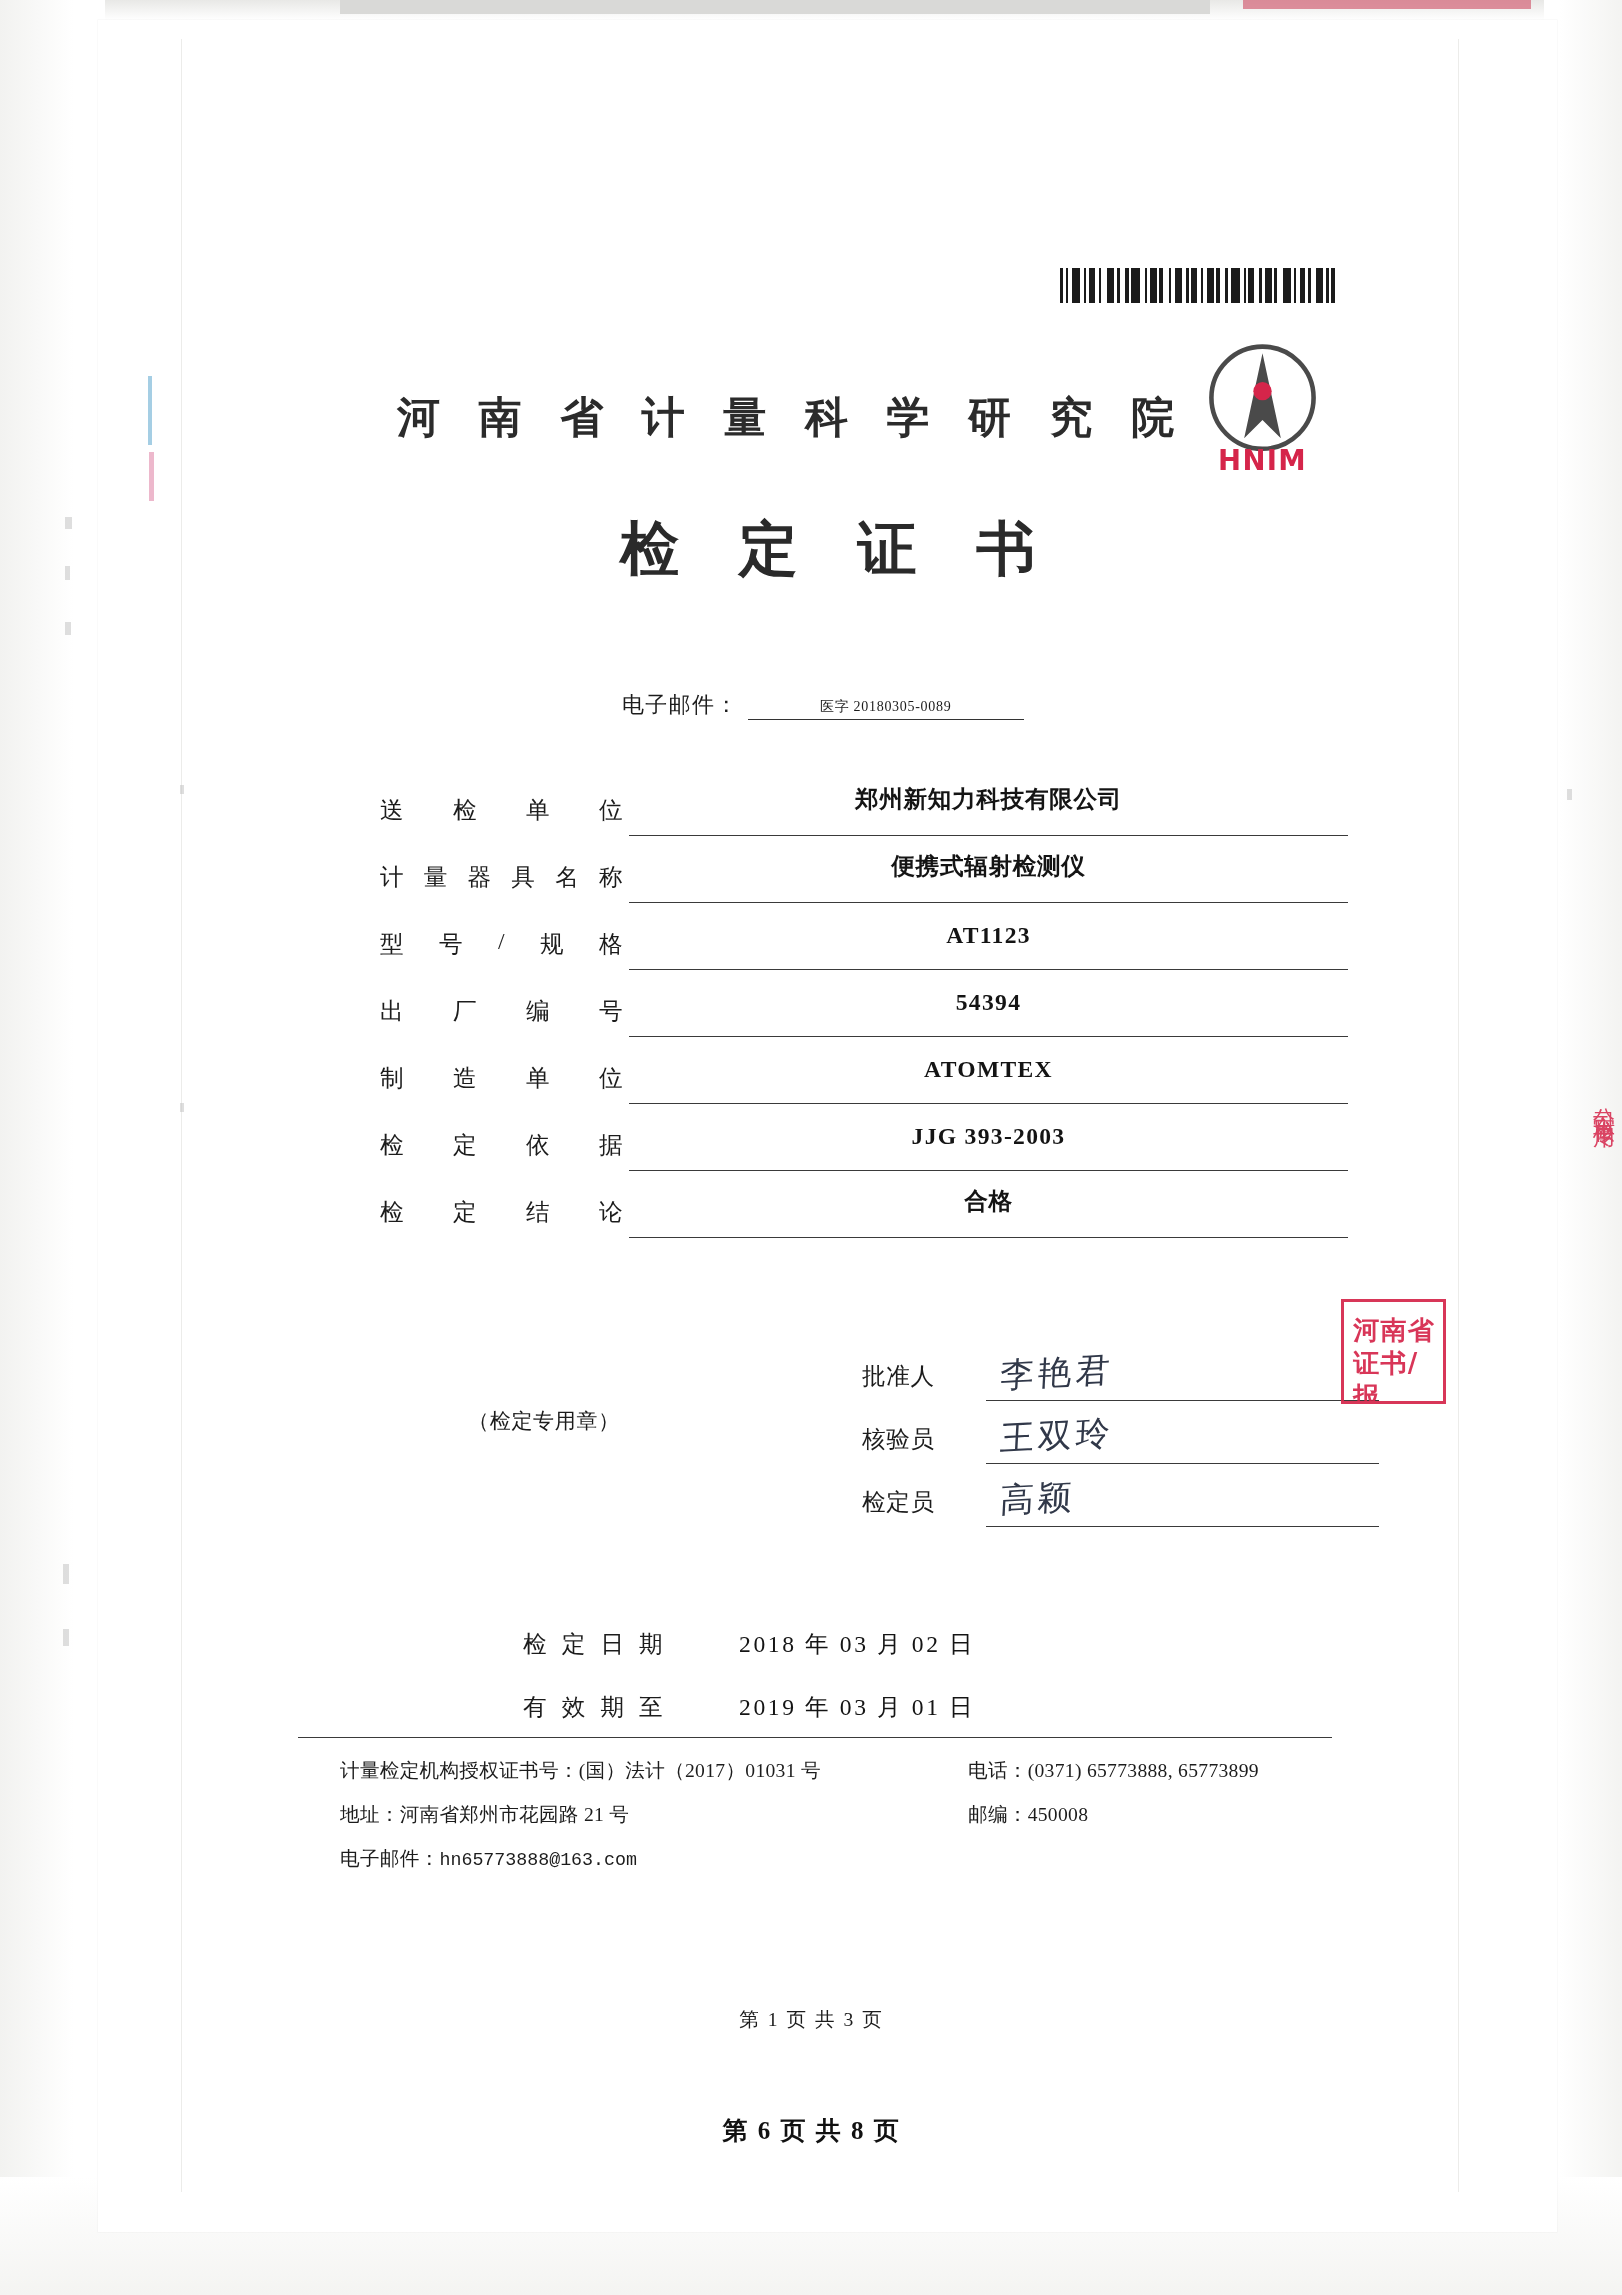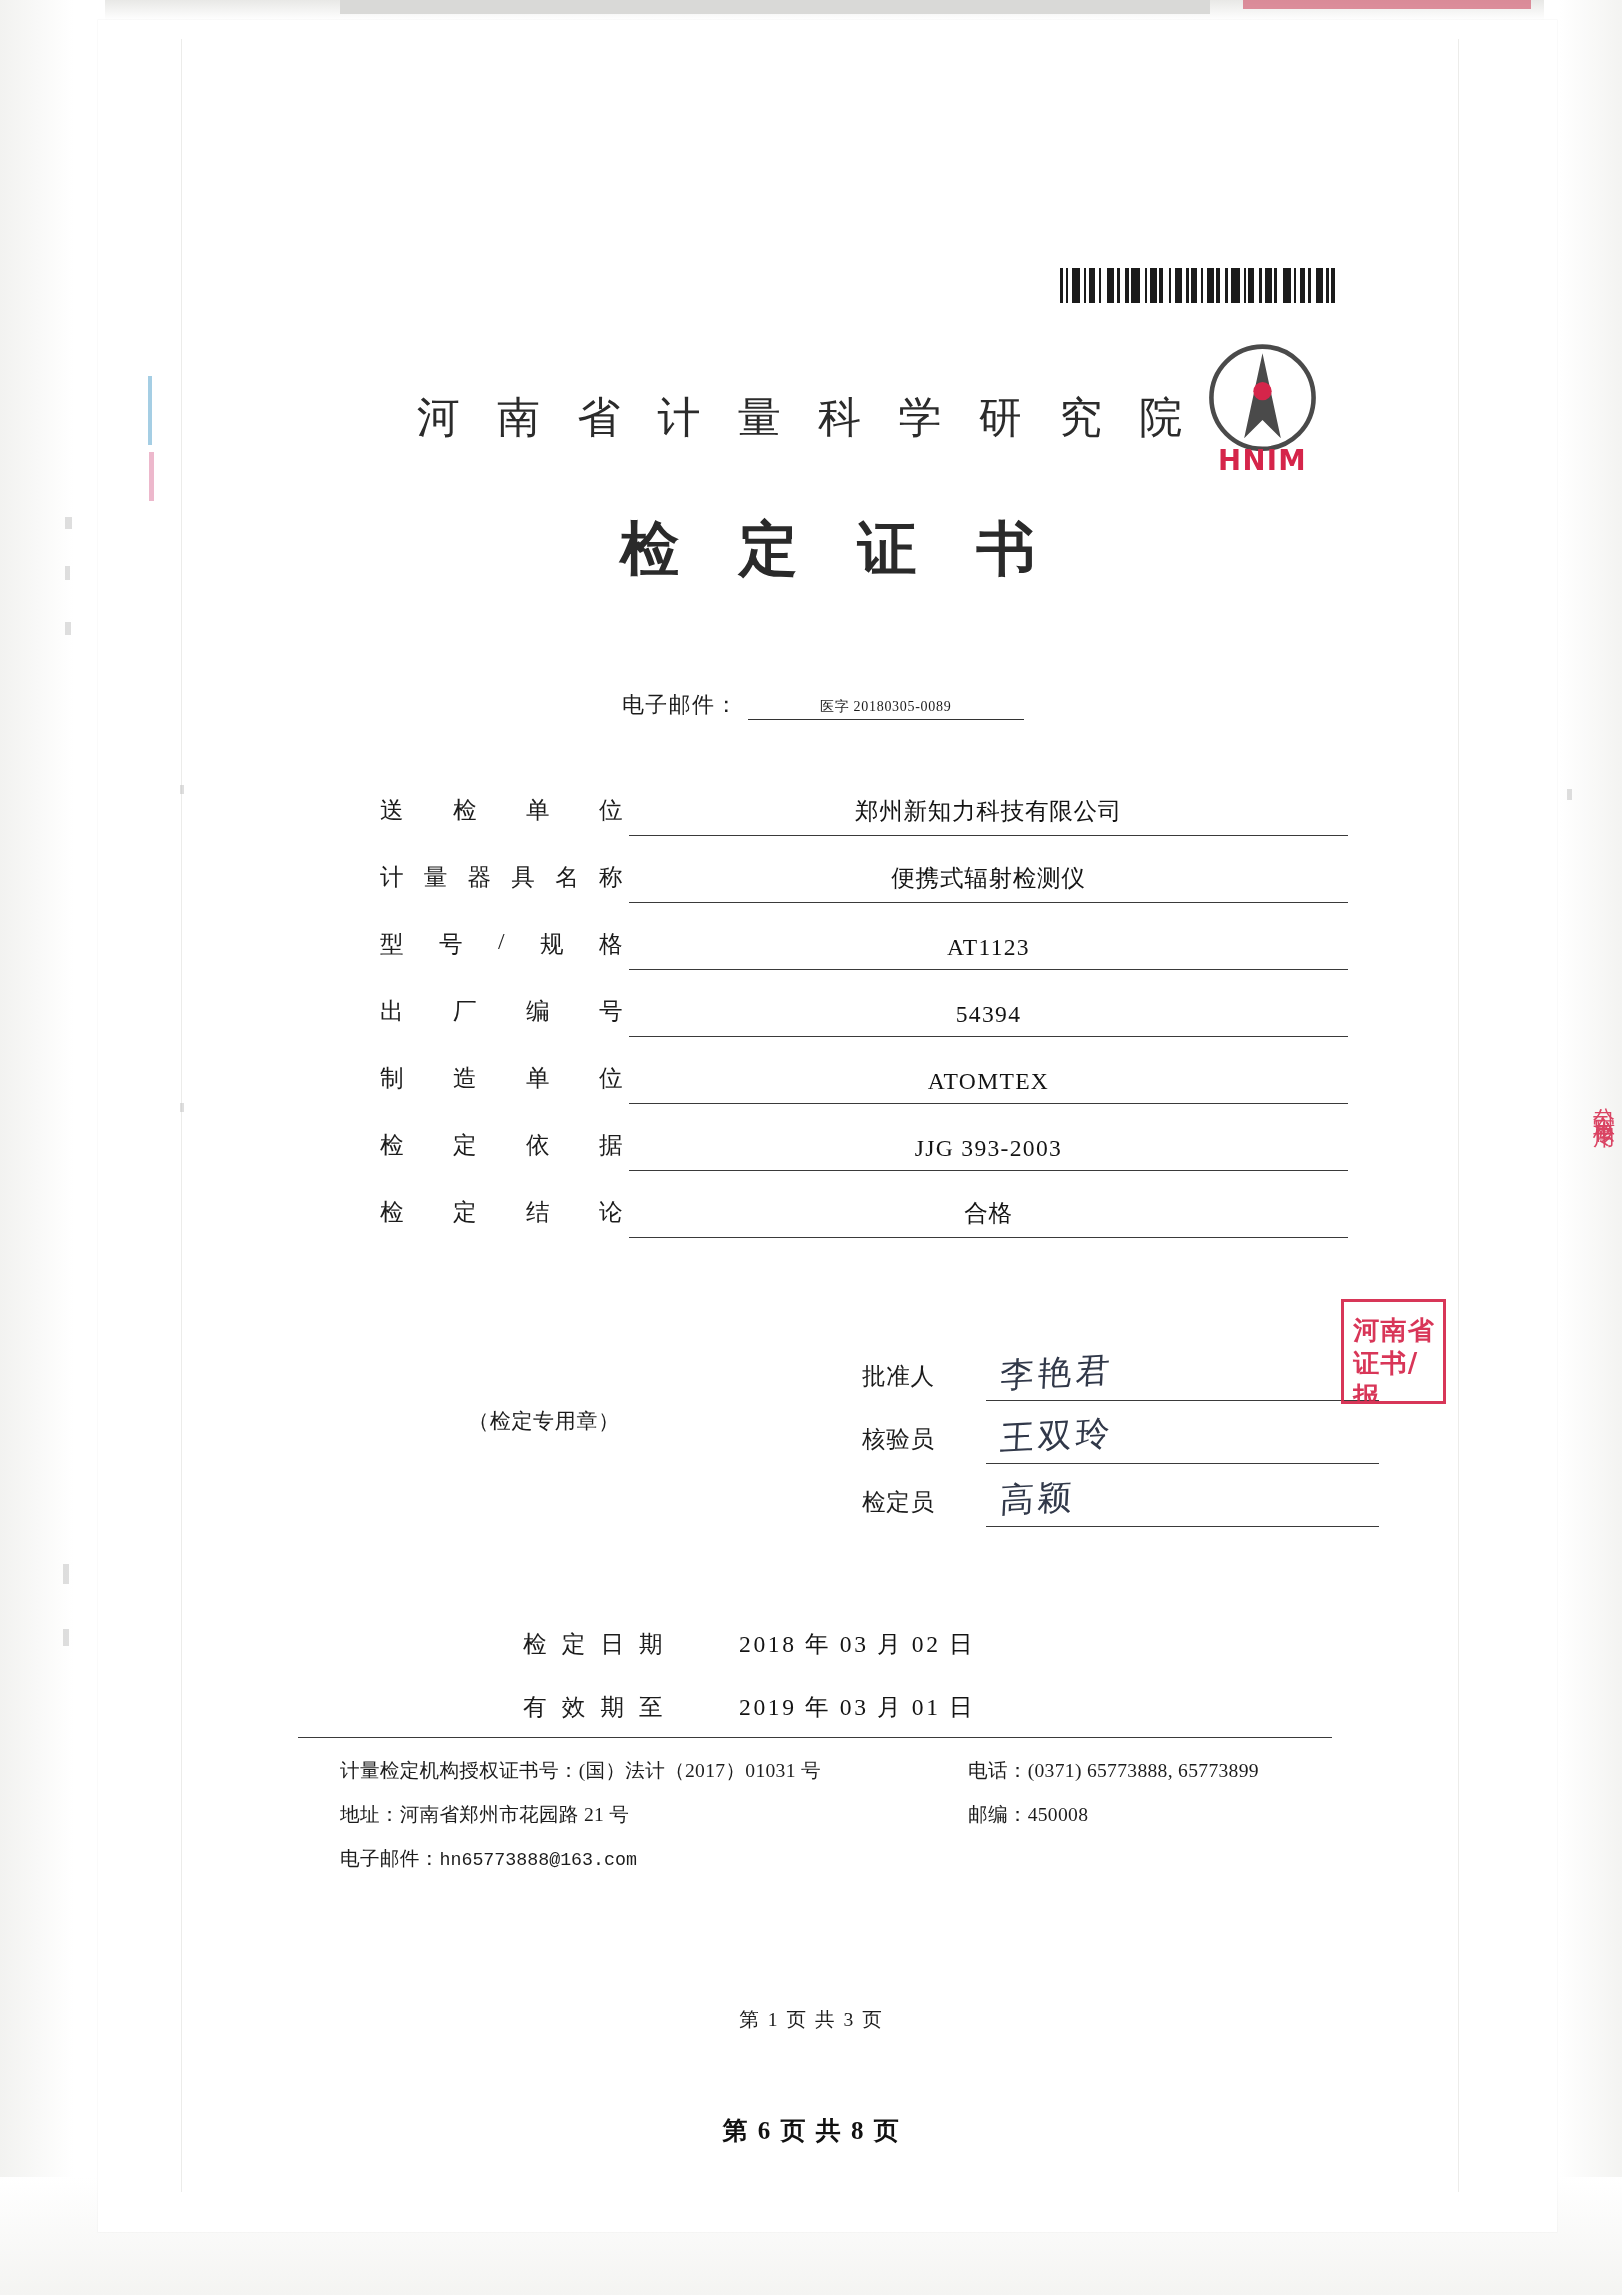--- a/index.html
+++ b/index.html
@@ -80,24 +80,24 @@
   }
 
   
   .org-title {
     position: absolute;
     left: 389px;
     top: 389px;
     width: 805px;
     font-family: "DejaVu Sans", sans-serif;
     font-size: 43px;
-    font-weight: 400;
+    font-weight: 700;
     letter-spacing: 11.8px;
     color: #2b2b2b;
-    text-align: right;
+    text-align: center;
     white-space: nowrap;
   }
   .logo {
     position: absolute;
     left: 1197px;
     top: 340px;
     width: 131px;
     height: 141px;
   }
   .logo svg { display:block; }
@@ -162,23 +162,24 @@
     padding-bottom: 10.5px;
     box-sizing: border-box;
     padding-right: 6.5px;
   }
   .field-label span { display: inline-block; }
   .field-value {
     flex: 1;
     border-bottom: 1.3px solid #3a3a3a;
     text-align: center;
     font-size: 23.6px;
-    padding-bottom: 8px;
+    padding-bottom: 20px;
     color: #141414;
     letter-spacing: 0.7px;
+    font-weight: bold;
   }
   .field-value.latin {
     font-family: "Liberation Serif", serif;
     letter-spacing: 1.3px;
   }
 
   
   .seal-note {
     position: absolute;
     left: 468px;

